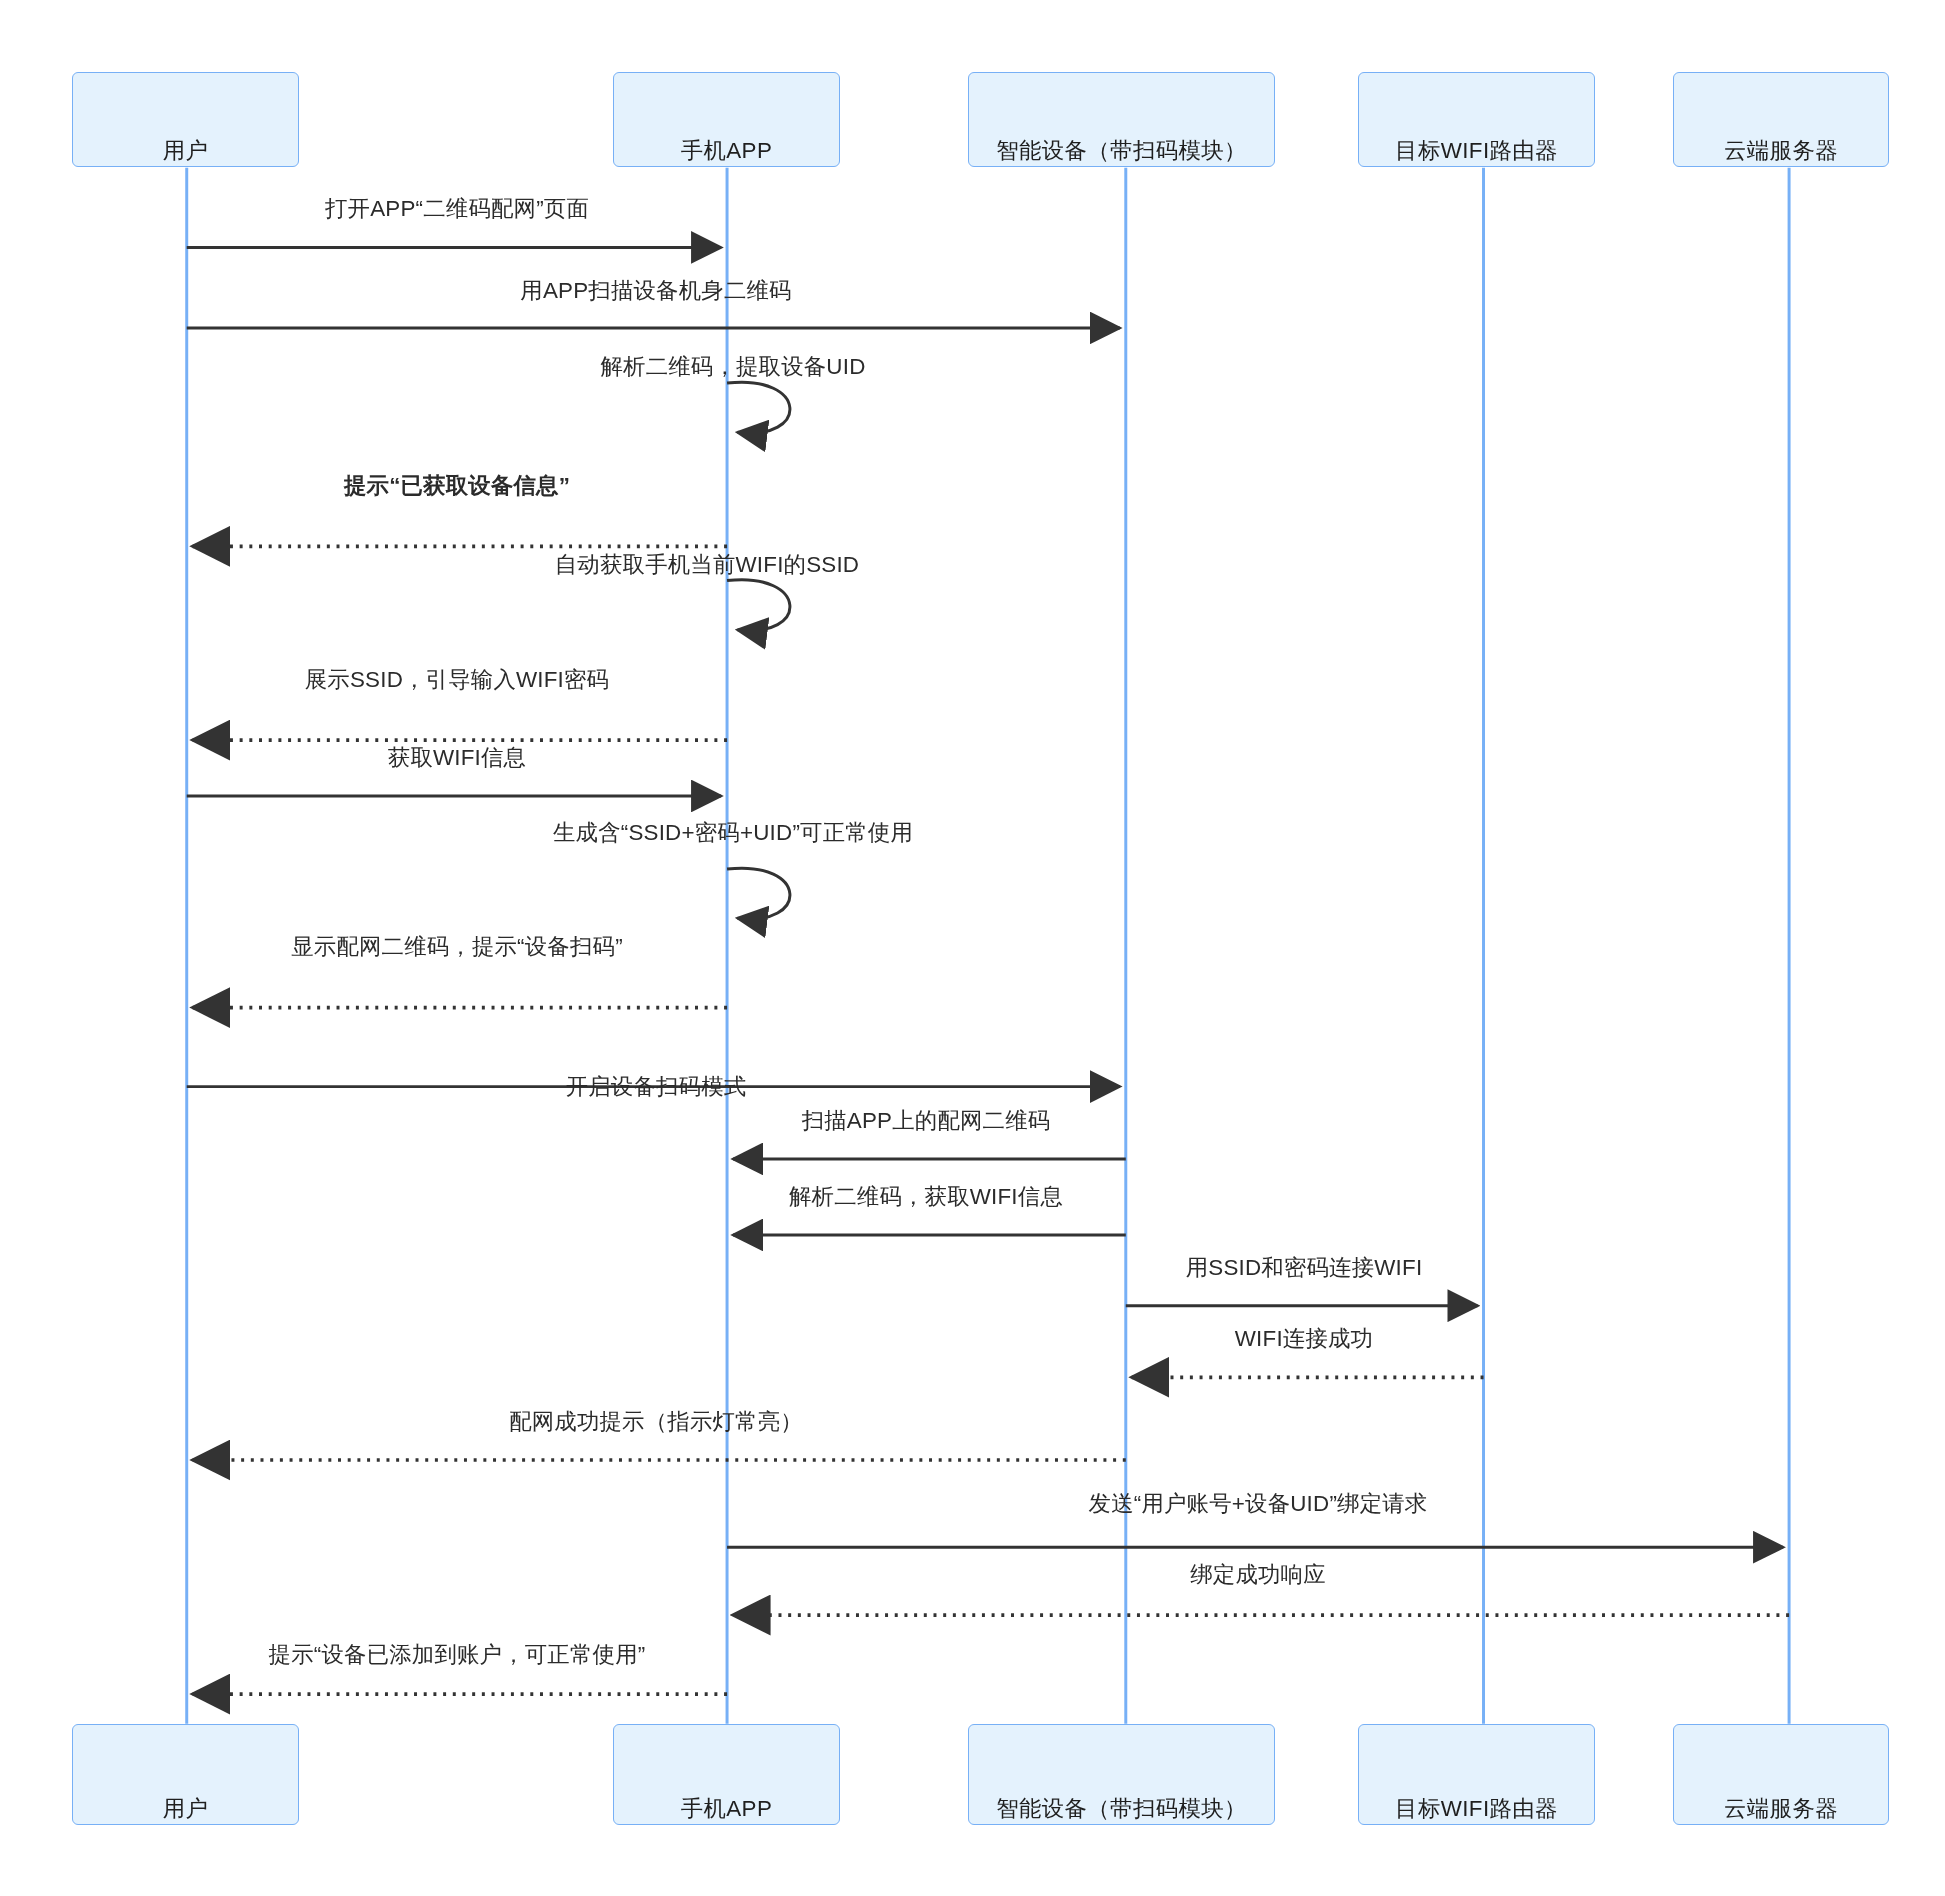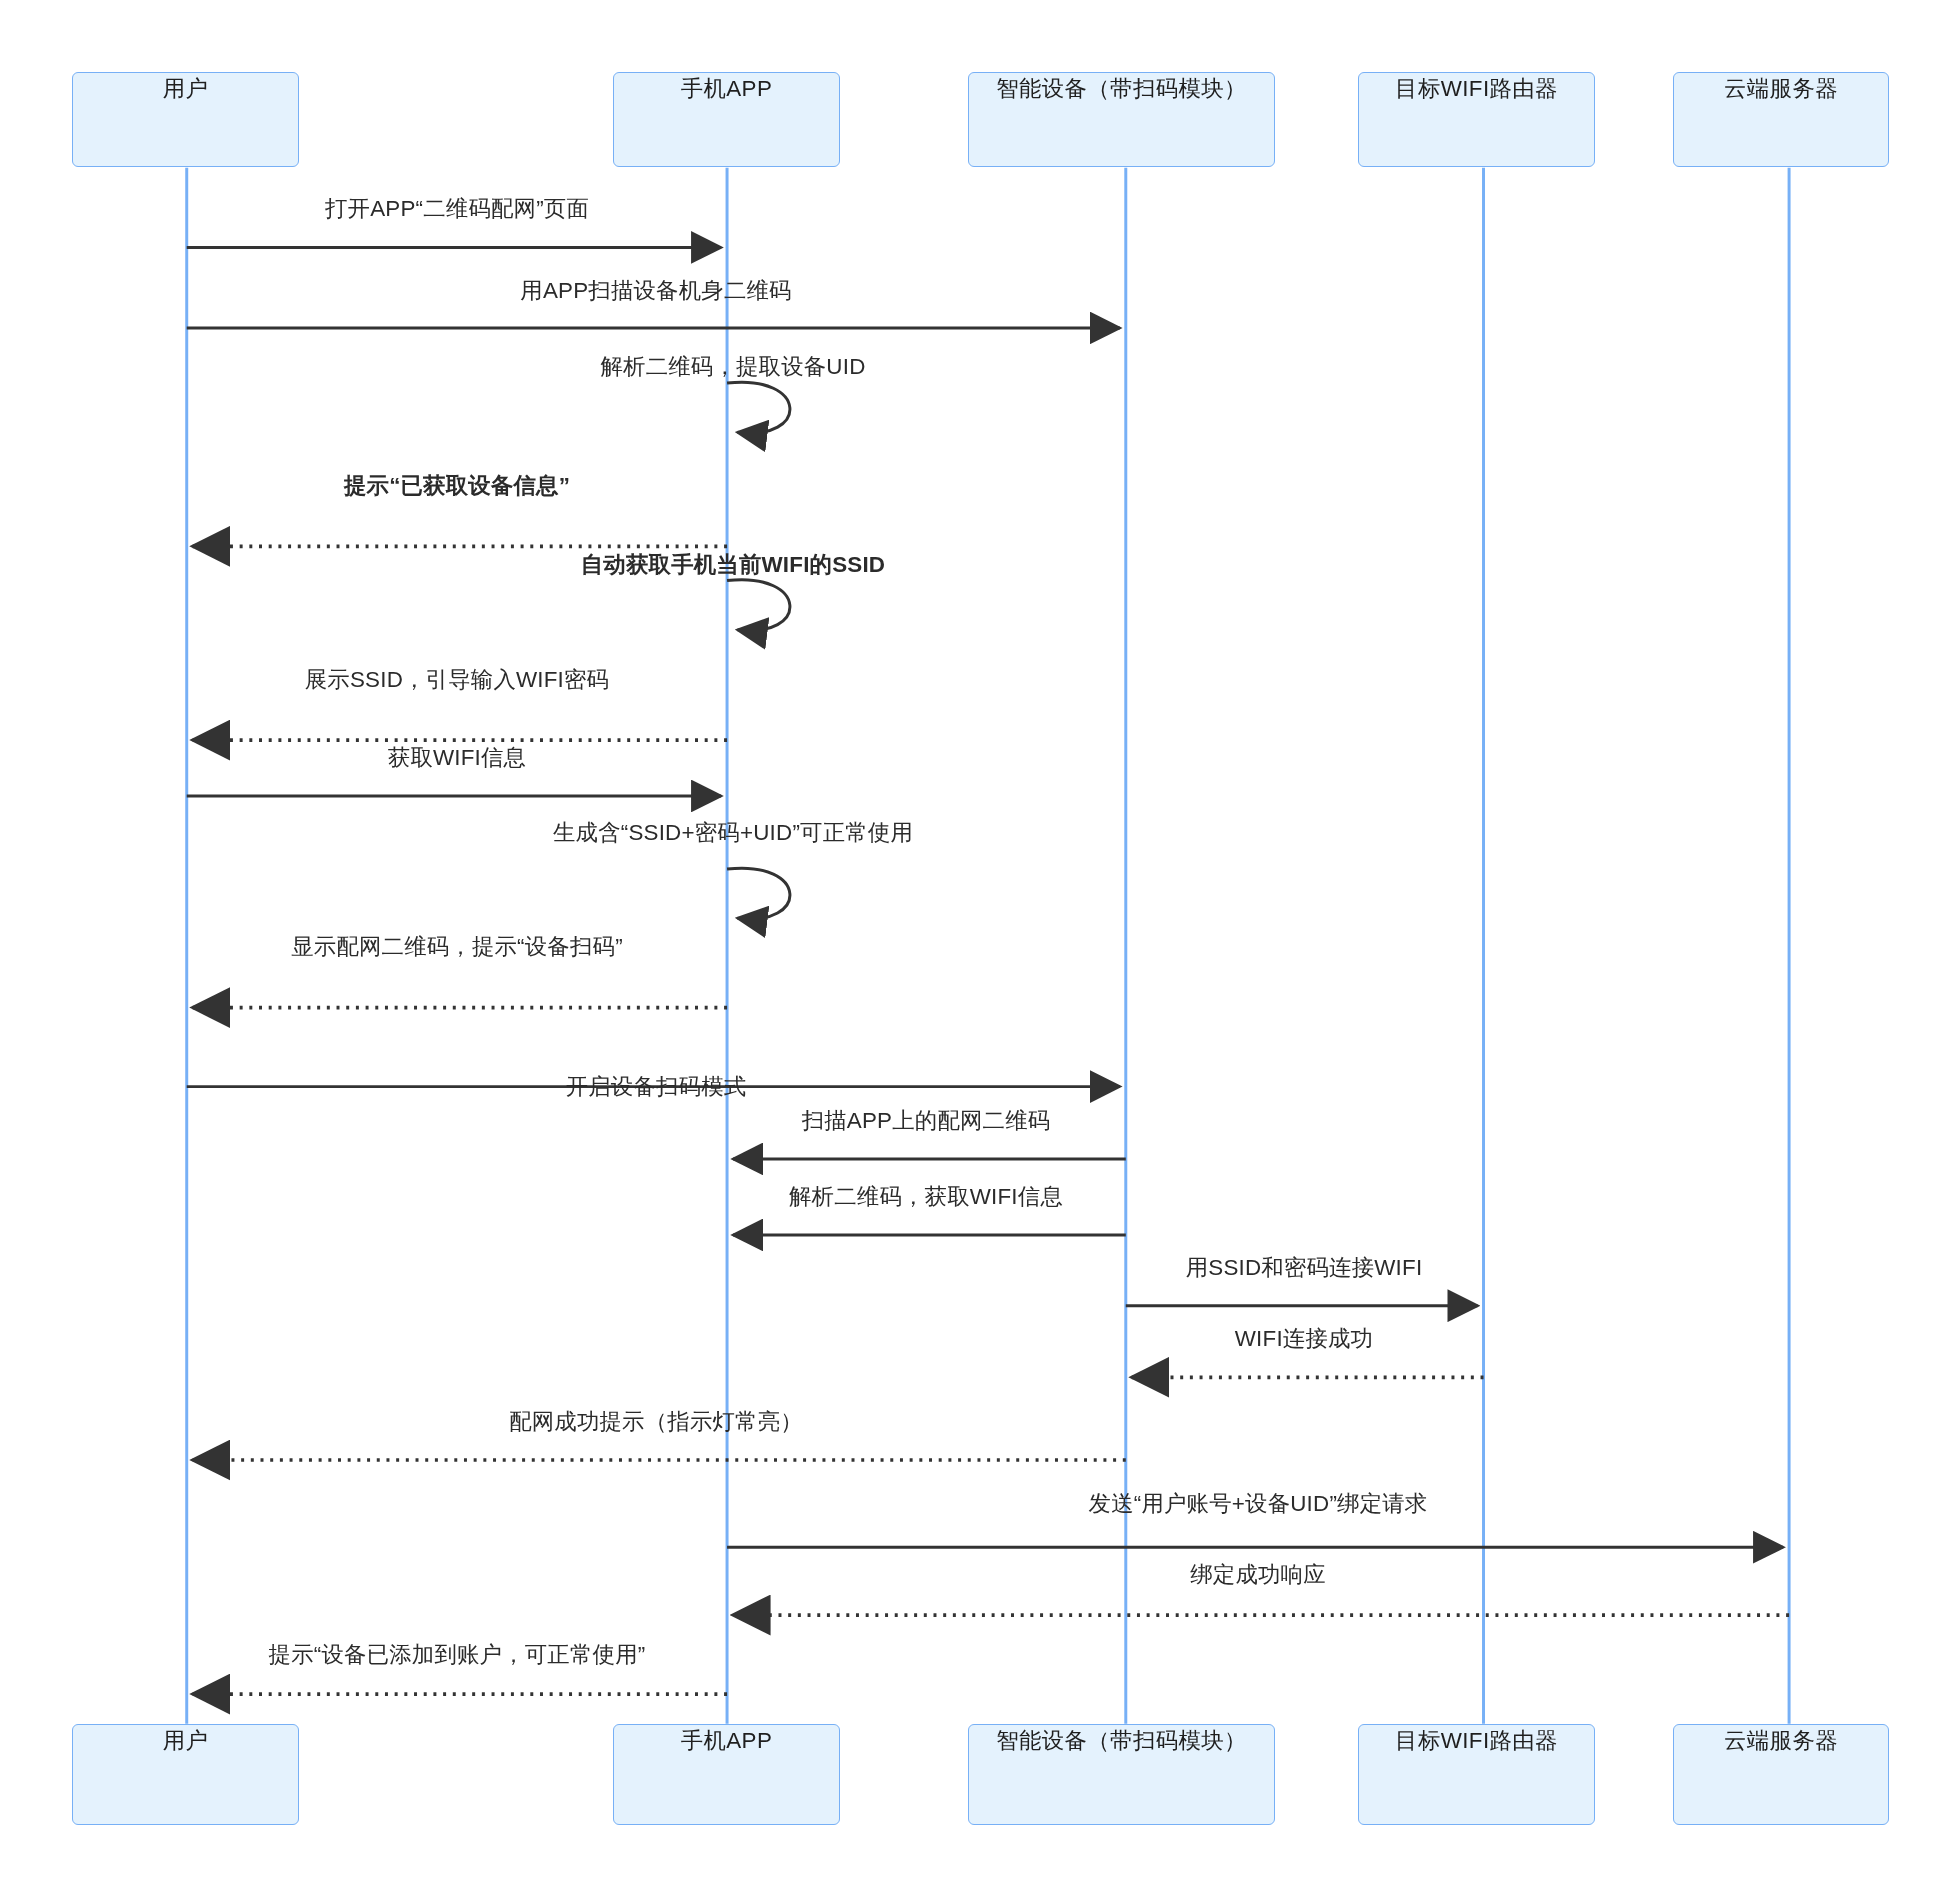--- a/index.html
+++ b/index.html
@@ -5,21 +5,21 @@
   html,body{margin:0;padding:0;background:#ffffff;}
   body{width:1946px;height:1896px;font-family:"Liberation Sans","DejaVu Sans",sans-serif;}
   #diagram{position:relative;width:1946px;height:1896px;overflow:hidden;background:#fff;}
   svg.layer{position:absolute;left:0;top:0;width:1946px;height:1896px;}
   .pbox{
     position:absolute;
     background:#e4f2fd;
     border:1.5px solid #77b0f6;
     border-radius:6px;
     box-sizing:border-box;
-    display:flex;align-items:flex-start;justify-content:center;
+    display:flex;align-items:flex-end;justify-content:center;
     color:#1f1f1f;
     font-size:22.4px;
     letter-spacing:0.4px;
     white-space:nowrap;
   }
   .msglabel{
     position:absolute;
     color:#2b2b2b;
     font-size:22.4px;
     white-space:nowrap;
@@ -102,21 +102,21 @@
       </div>
       <div class="pbox" style="left: 1673px; top: 1724px; width: 216px; height: 101px;">
         <span>云端服务器</span>
       </div>
     </div>
   <div id="labels">
       <div class="msglabel" style="left: 457px; top: 224px;">打开APP“二维码配网”页面</div>
       <div class="msglabel" style="left: 656px; top: 306px;">用APP扫描设备机身二维码</div>
       <div class="msglabel" style="left: 733px; top: 382px;">解析二维码，提取设备UID</div>
       <div class="msglabel" style="left: 457px; top: 501px; font-weight: bold;">提示“已获取设备信息”</div>
-      <div class="msglabel" style="left: 733px; top: 580px; font-weight: bold;">自动获取手机当前WIFI的SSID</div>
+      <div class="msglabel" style="left: 707px; top: 580px;">自动获取手机当前WIFI的SSID</div>
       <div class="msglabel" style="left: 457px; top: 695px;">展示SSID，引导输入WIFI密码</div>
       <div class="msglabel" style="left: 457px; top: 773px;">获取WIFI信息</div>
       <div class="msglabel" style="left: 733px; top: 848px;">生成含“SSID+密码+UID”可正常使用</div>
       <div class="msglabel" style="left: 457px; top: 962px;">显示配网二维码，提示“设备扫码”</div>
       <div class="msglabel" style="left: 656px; top: 1064px; margin-top: 38px;">开启设备扫码模式</div>
       <div class="msglabel" style="left: 926px; top: 1136px;">扫描APP上的配网二维码</div>
       <div class="msglabel" style="left: 926px; top: 1212px;">解析二维码，获取WIFI信息</div>
       <div class="msglabel" style="left: 1304px; top: 1283px;">用SSID和密码连接WIFI</div>
       <div class="msglabel" style="left: 1304px; top: 1354px;">WIFI连接成功</div>
       <div class="msglabel" style="left: 656px; top: 1437px;">配网成功提示（指示灯常亮）</div>

